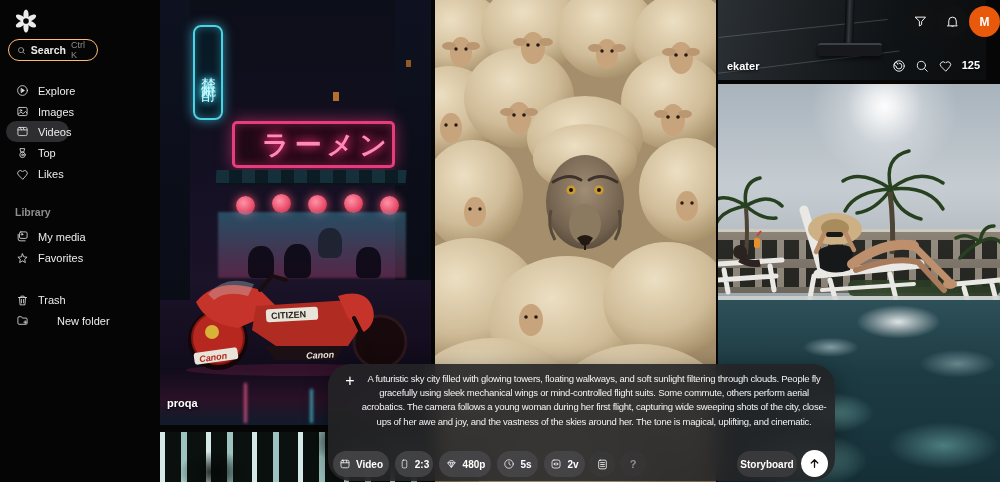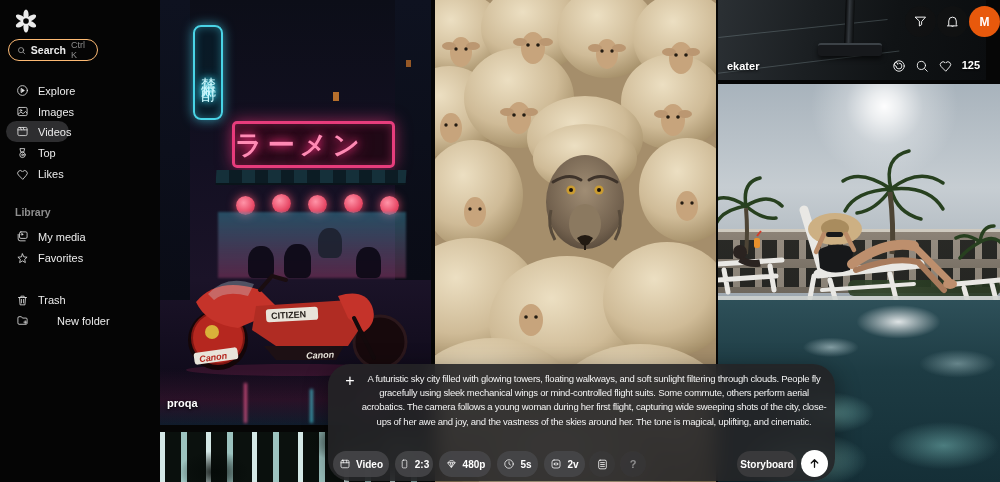--- a/index.html
+++ b/index.html
@@ -30,21 +30,21 @@
   .cyber { left:160px; top:0; width:271px; height:425px;
     background:linear-gradient(180deg,#0c0e18 0%,#131022 38%,#1b1328 66%,#0a0714 100%); }
   .cyber .bldg { background:linear-gradient(180deg,#0e1220,#0a0c16); }
   .vsign { left:33px; top:25px; width:30px; height:95px; border:2px solid #4ad4e6; border-radius:8px;
     background:rgba(8,32,44,.65); box-shadow:0 0 12px rgba(70,215,240,.65), inset 0 0 8px rgba(70,215,240,.4);
     display:flex; align-items:center; justify-content:center; }
   .vsign span { writing-mode:vertical-rl; font-size:15px; letter-spacing:5px; color:#c8f6fc;
     text-shadow:0 0 6px #45e0f2,0 0 12px #2ab9d6; }
   .ramen-sign { left:72px; top:121px; width:163px; height:47px; border:3px solid #e63d7c; border-radius:5px;
     background:rgba(34,8,20,.88); box-shadow:0 0 16px rgba(255,60,130,.55), inset 0 0 10px rgba(255,70,140,.35);
-    display:flex; align-items:center; justify-content:flex-start; }
+    display:flex; align-items:center; justify-content:flex-end; }
   .ramen-sign span { font-size:27px; font-weight:700; letter-spacing:5px; color:#ff8ab4;
     text-shadow:0 0 8px #ff2e7e,0 0 18px #ff2e7e; }
   .awning { left:56px; top:170px; width:190px; height:15px;
     background:repeating-linear-gradient(90deg,#15303a 0 13px,#0c1c24 13px 26px);
     border-bottom:2px solid #0a141a; transform:skewX(-4deg); }
   .lantern { width:19px; height:19px; border-radius:50%;
     background:radial-gradient(circle at 40% 35%,#ff94a8,#e84a67 60%,#a52742);
     box-shadow:0 0 10px rgba(255,90,120,.8); }
   .shopglow { left:58px; top:212px; width:188px; height:66px; filter:blur(1px);
     background:linear-gradient(180deg,rgba(64,170,195,.40),rgba(222,84,146,.30)); }

